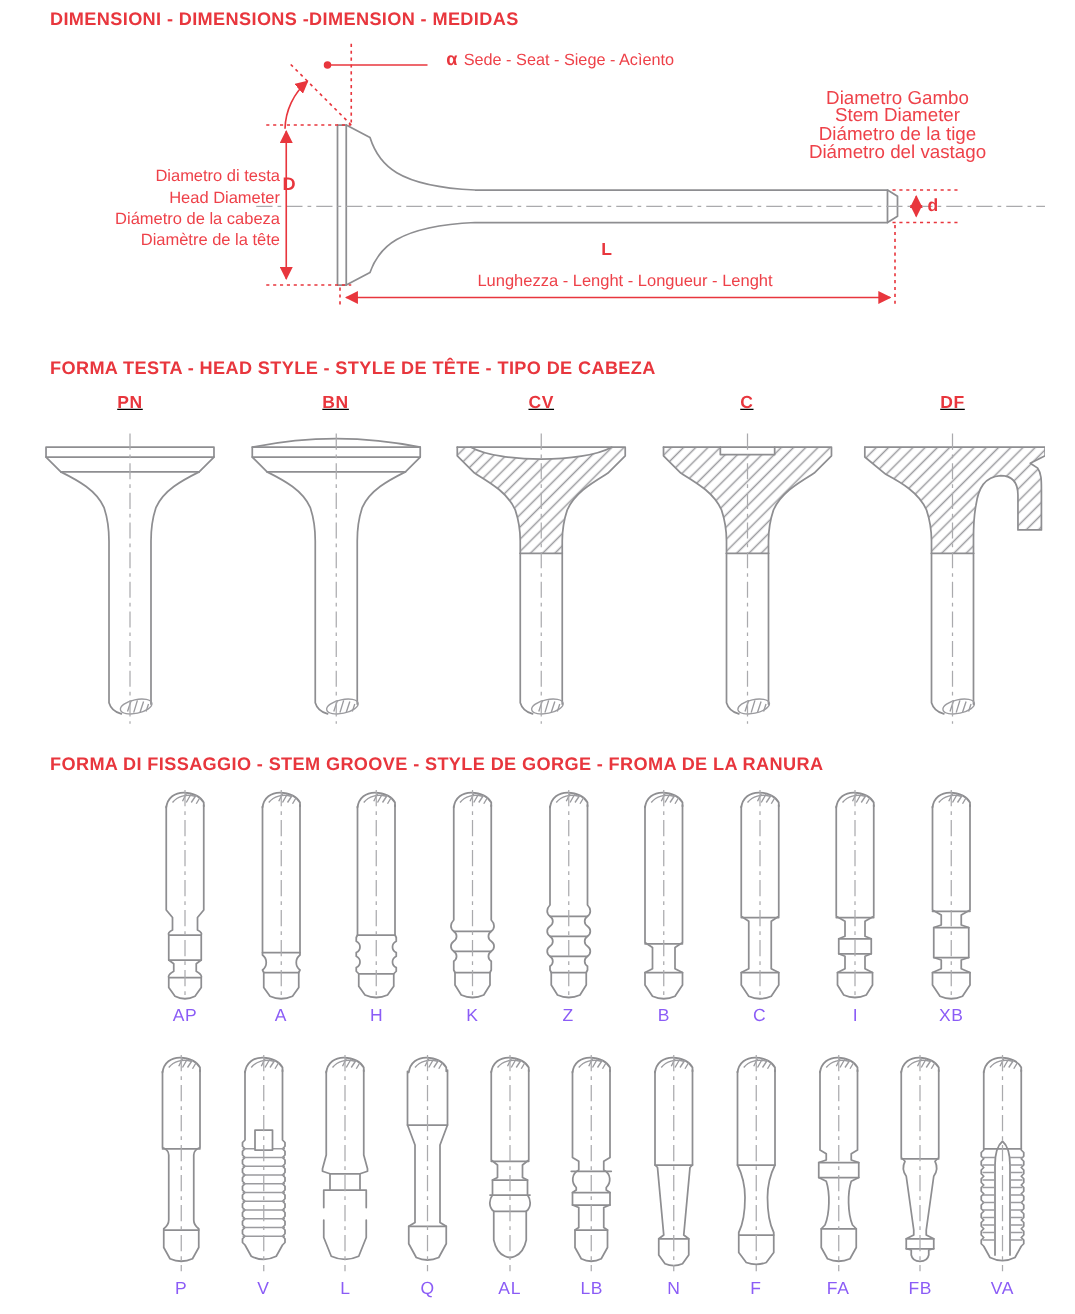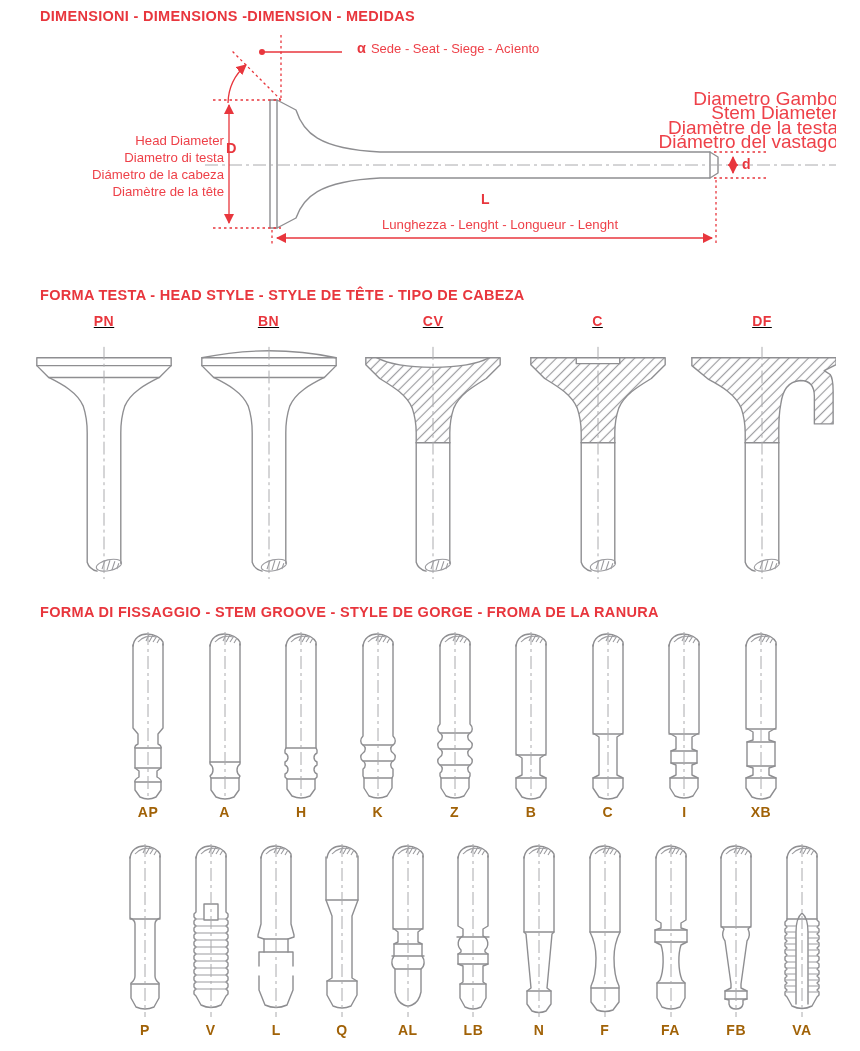--- a/index.html
+++ b/index.html
@@ -19,21 +19,21 @@
   .cl{stroke:#aaaaad;stroke-width:1;fill:none;stroke-dasharray:13 4 3 4;}
   .r{stroke:#e8363d;stroke-width:1.3;fill:none;}
   .rd{stroke-dasharray:2.5 3;}
   
   .hrow{position:absolute;left:22px;top:313px;width:822px;display:flex;justify-content:space-between;}
   .hcell{width:164px;display:flex;flex-direction:column;align-items:center;text-decoration:underline;}
   .hlbl{color:#e8363d;font-weight:bold;font-size:14px;letter-spacing:.5px;height:22px;}
   .srow1{position:absolute;left:116px;top:630px;width:677px;display:flex;justify-content:space-between;}
   .srow2{position:absolute;left:113px;top:842px;width:721px;display:flex;justify-content:space-between;}
   .scell{width:64px;display:flex;flex-direction:column;align-items:center;}
-  .slbl{color:#a16207;font-weight:bold;font-size:14px;letter-spacing:.5px;margin-top:2px;}
+  .slbl{color:#8b5cf6;font-weight:normal;font-size:14px;letter-spacing:.5px;margin-top:2px;}
   svg{display:block;}
 </style>
 </head>
 <body>
 
 <div class="page">
 
   <svg width="0" height="0" style="position:absolute" aria-hidden="true">
     <defs>
       <marker id="ra" viewBox="0 0 10 10" refX="9" refY="5" markerWidth="8" markerHeight="8" orient="auto-start-reverse">
@@ -69,30 +69,30 @@
     <circle cx="262" cy="22" r="3" fill="#e8363d"></circle>
     <line class="r" x1="264" y1="22" x2="342" y2="22"></line>
     <line class="r" x1="277" y1="208" x2="712" y2="208" marker-start="url(#ra)" marker-end="url(#ra)"></line>
     <line class="r" x1="733" y1="127" x2="733" y2="143" marker-start="url(#ra)" marker-end="url(#ra)"></line>
   </svg>
 
   <div class="alpha-row">
     <b>α</b><span class="rtxt">Sede - Seat - Siege - Acìento</span>
   </div>
 
-  <div class="stack" style="left:598px;top:92px;width:240px;text-align:right;line-height:14.3px;font-size:19px">
+  <div class="stack" style="left:598px;top:72px;width:240px;text-align:center;line-height:14.3px;font-size:15px">
     <div>Diametro Gambo</div>
     <div>Stem Diameter</div>
-    <div>Diamètre de la testa</div>
+    <div>Diámetro de la tige</div>
     <div>Diámetro del vastago</div>
   </div>
 
   <div class="stack" style="left:2px;top:133px;width:222px;text-align:right;line-height:16.9px;font-size:13.2px">
+    <div>Diametro di testa</div>
     <div>Head Diameter</div>
-    <div>Diametro di testa</div>
     <div>Diámetro de la cabeza</div>
     <div>Diamètre de la tête</div>
   </div>
 
   <div class="dimletter" style="left:226px;top:140px">D</div>
   <div class="dimletter" style="left:742px;top:156px;font-size:14px">d</div>
   <div class="dimletter" style="left:481px;top:191px;font-size:14px">L</div>
   <div class="len-label rtxt" style="font-size:13.2px">Lunghezza - Lenght - Longueur - Lenght</div>
 
   <div class="title" style="left:40px;top:287px">FORMA TESTA - HEAD STYLE - STYLE DE TÊTE - TIPO DE CABEZA</div>

